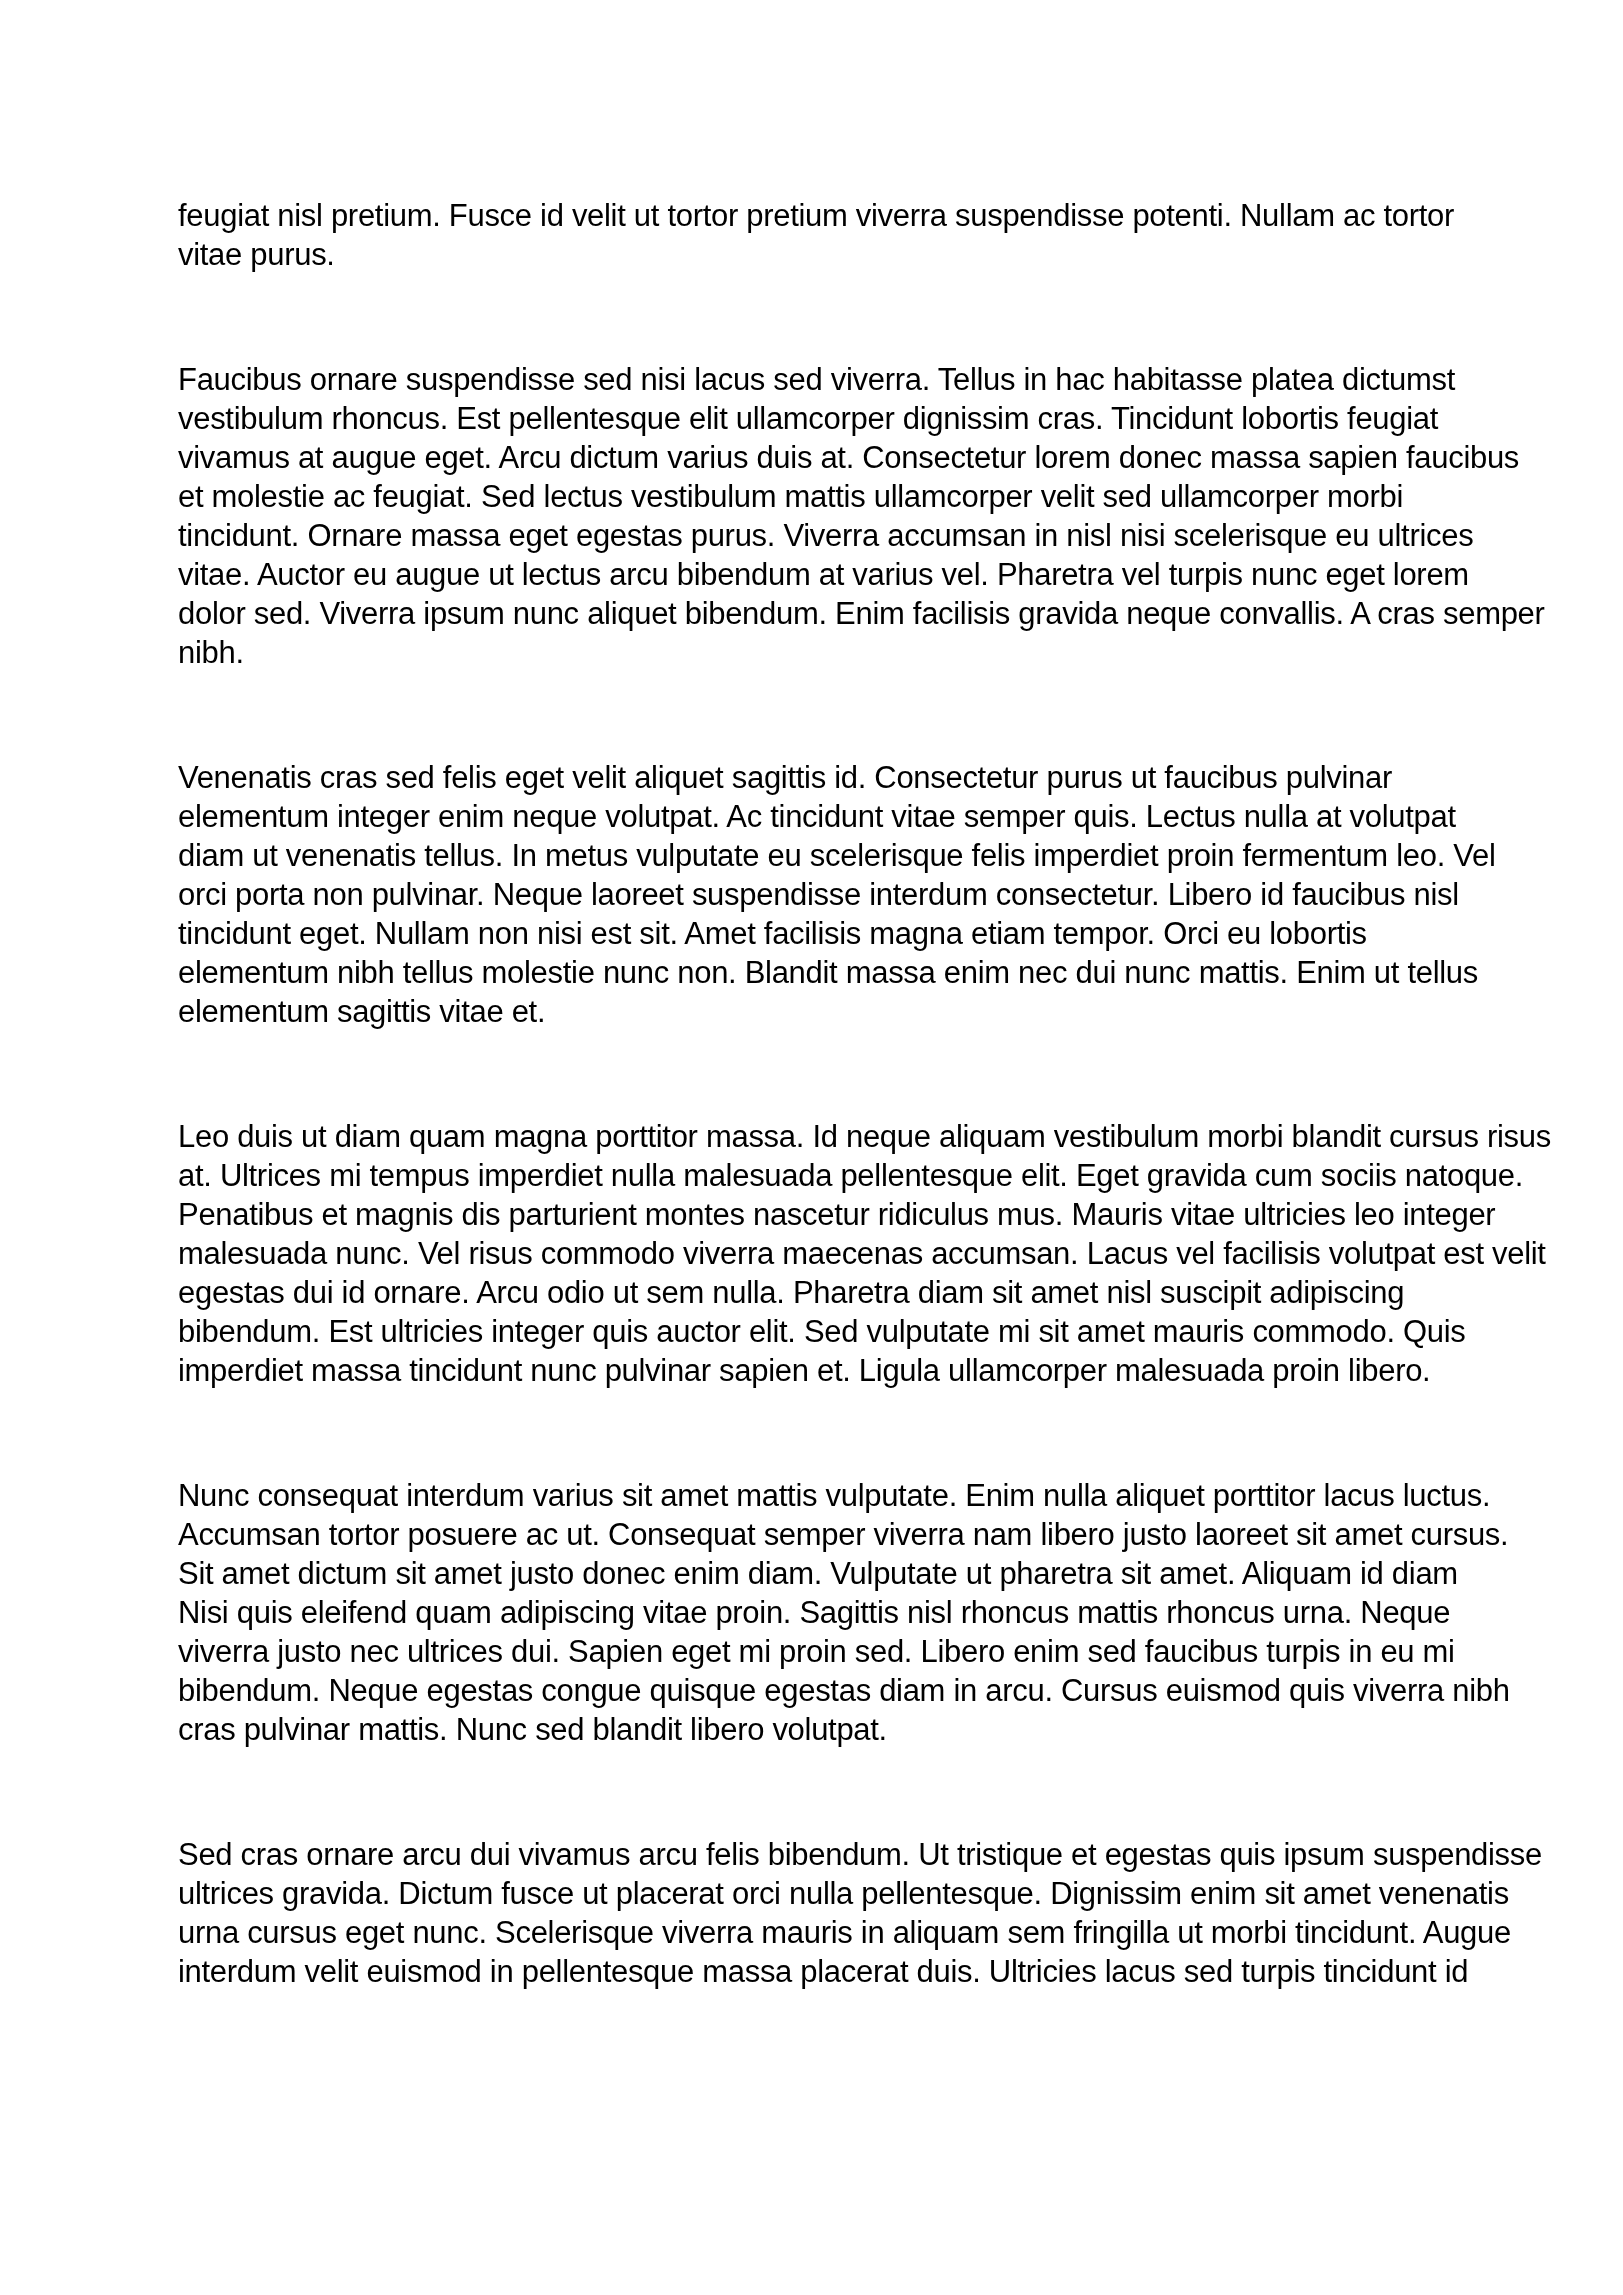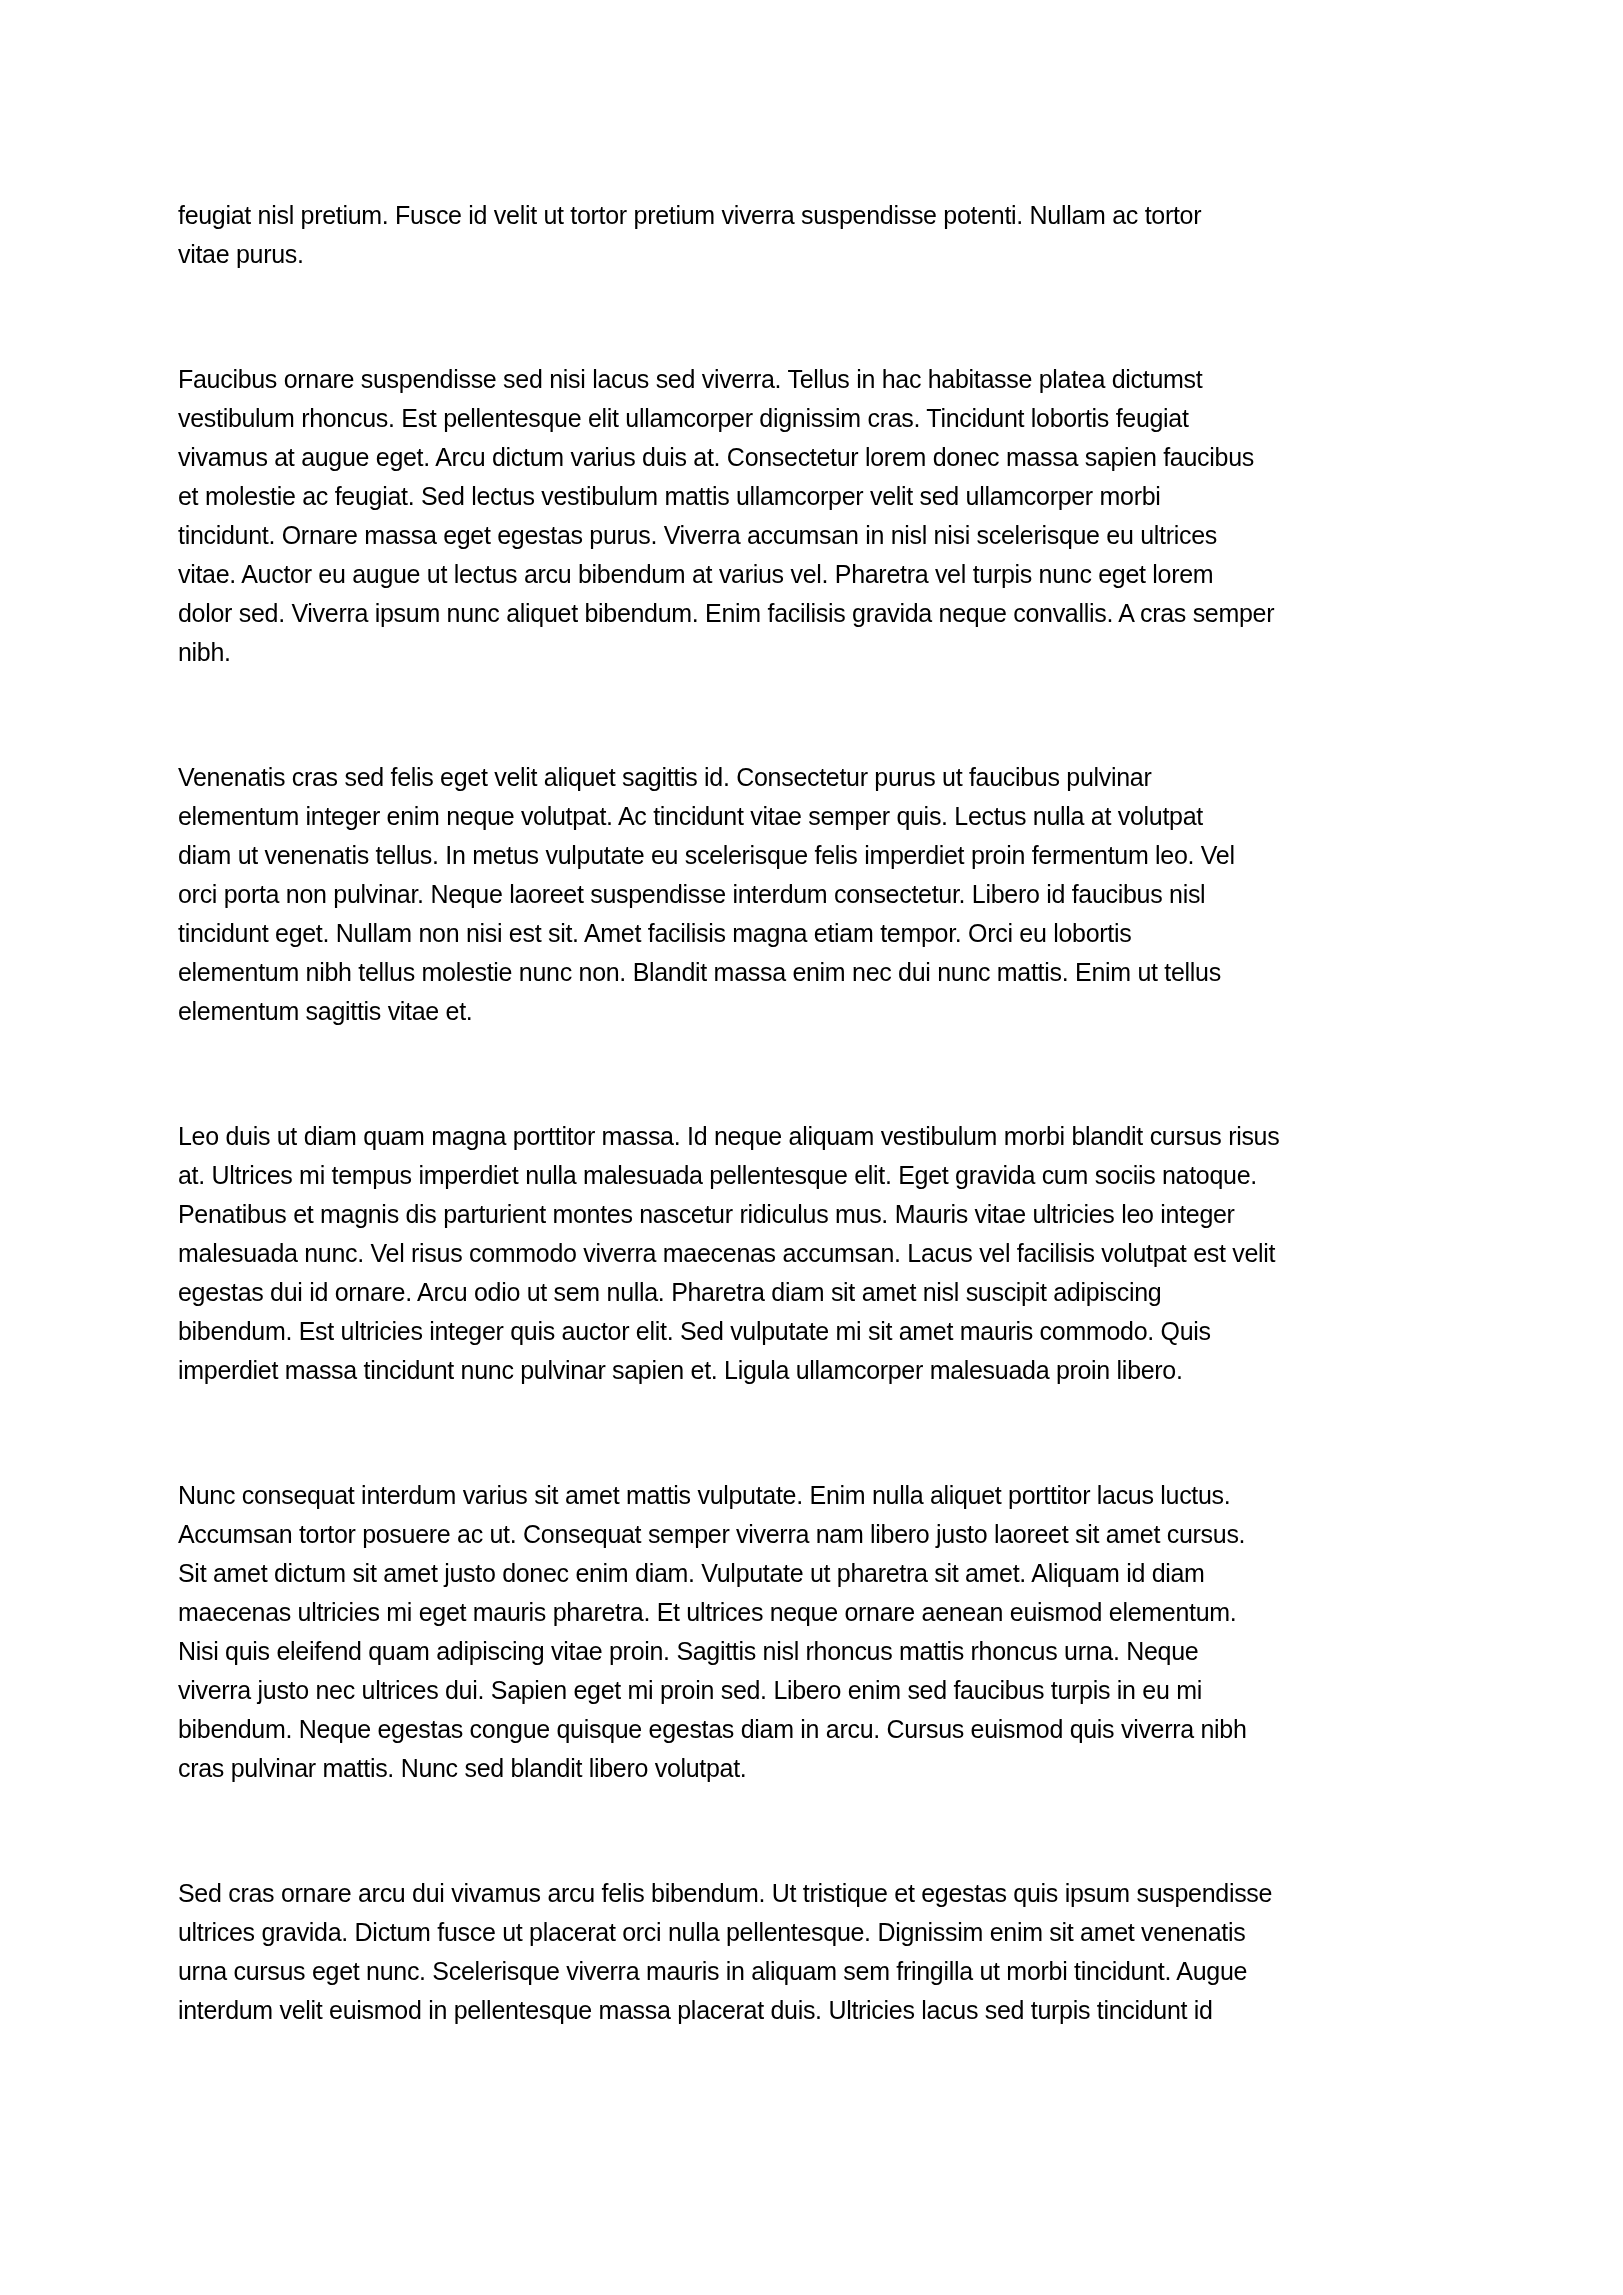--- a/index.html
+++ b/index.html
@@ -14,21 +14,21 @@
     background: #ffffff;
     overflow: hidden;
   }
   .doc {
     position: absolute;
     left: 178px;
     top: 196px;
     width: 1302px;
     color: #000000;
     font-family: "Liberation Sans", sans-serif;
-    font-size: 25px;
+    font-size: 31px;
     letter-spacing: -0.3px;
     font-weight: 400;
   }
   .para {
     margin: 0 0 86px 0;
     padding: 0;
   }
   .para:last-child {
     margin-bottom: 8px;
   }
@@ -71,21 +71,20 @@
         <div class="line">Penatibus et magnis dis parturient montes nascetur ridiculus mus. Mauris vitae ultricies leo integer</div>
         <div class="line">malesuada nunc. Vel risus commodo viverra maecenas accumsan. Lacus vel facilisis volutpat est velit</div>
         <div class="line">egestas dui id ornare. Arcu odio ut sem nulla. Pharetra diam sit amet nisl suscipit adipiscing</div>
         <div class="line">bibendum. Est ultricies integer quis auctor elit. Sed vulputate mi sit amet mauris commodo. Quis</div>
         <div class="line">imperdiet massa tincidunt nunc pulvinar sapien et. Ligula ullamcorper malesuada proin libero.</div>
       </div>
       <div class="para">
         <div class="line">Nunc consequat interdum varius sit amet mattis vulputate. Enim nulla aliquet porttitor lacus luctus.</div>
         <div class="line">Accumsan tortor posuere ac ut. Consequat semper viverra nam libero justo laoreet sit amet cursus.</div>
         <div class="line">Sit amet dictum sit amet justo donec enim diam. Vulputate ut pharetra sit amet. Aliquam id diam</div>
-        <div class="line">maecenas ultricies mi eget mauris pharetra. Et ultrices neque ornare aenean euismod elementum.</div>
         <div class="line">Nisi quis eleifend quam adipiscing vitae proin. Sagittis nisl rhoncus mattis rhoncus urna. Neque</div>
         <div class="line">viverra justo nec ultrices dui. Sapien eget mi proin sed. Libero enim sed faucibus turpis in eu mi</div>
         <div class="line">bibendum. Neque egestas congue quisque egestas diam in arcu. Cursus euismod quis viverra nibh</div>
         <div class="line">cras pulvinar mattis. Nunc sed blandit libero volutpat.</div>
       </div>
       <div class="para">
         <div class="line">Sed cras ornare arcu dui vivamus arcu felis bibendum. Ut tristique et egestas quis ipsum suspendisse</div>
         <div class="line">ultrices gravida. Dictum fusce ut placerat orci nulla pellentesque. Dignissim enim sit amet venenatis</div>
         <div class="line">urna cursus eget nunc. Scelerisque viverra mauris in aliquam sem fringilla ut morbi tincidunt. Augue</div>
         <div class="line">interdum velit euismod in pellentesque massa placerat duis. Ultricies lacus sed turpis tincidunt id</div>

